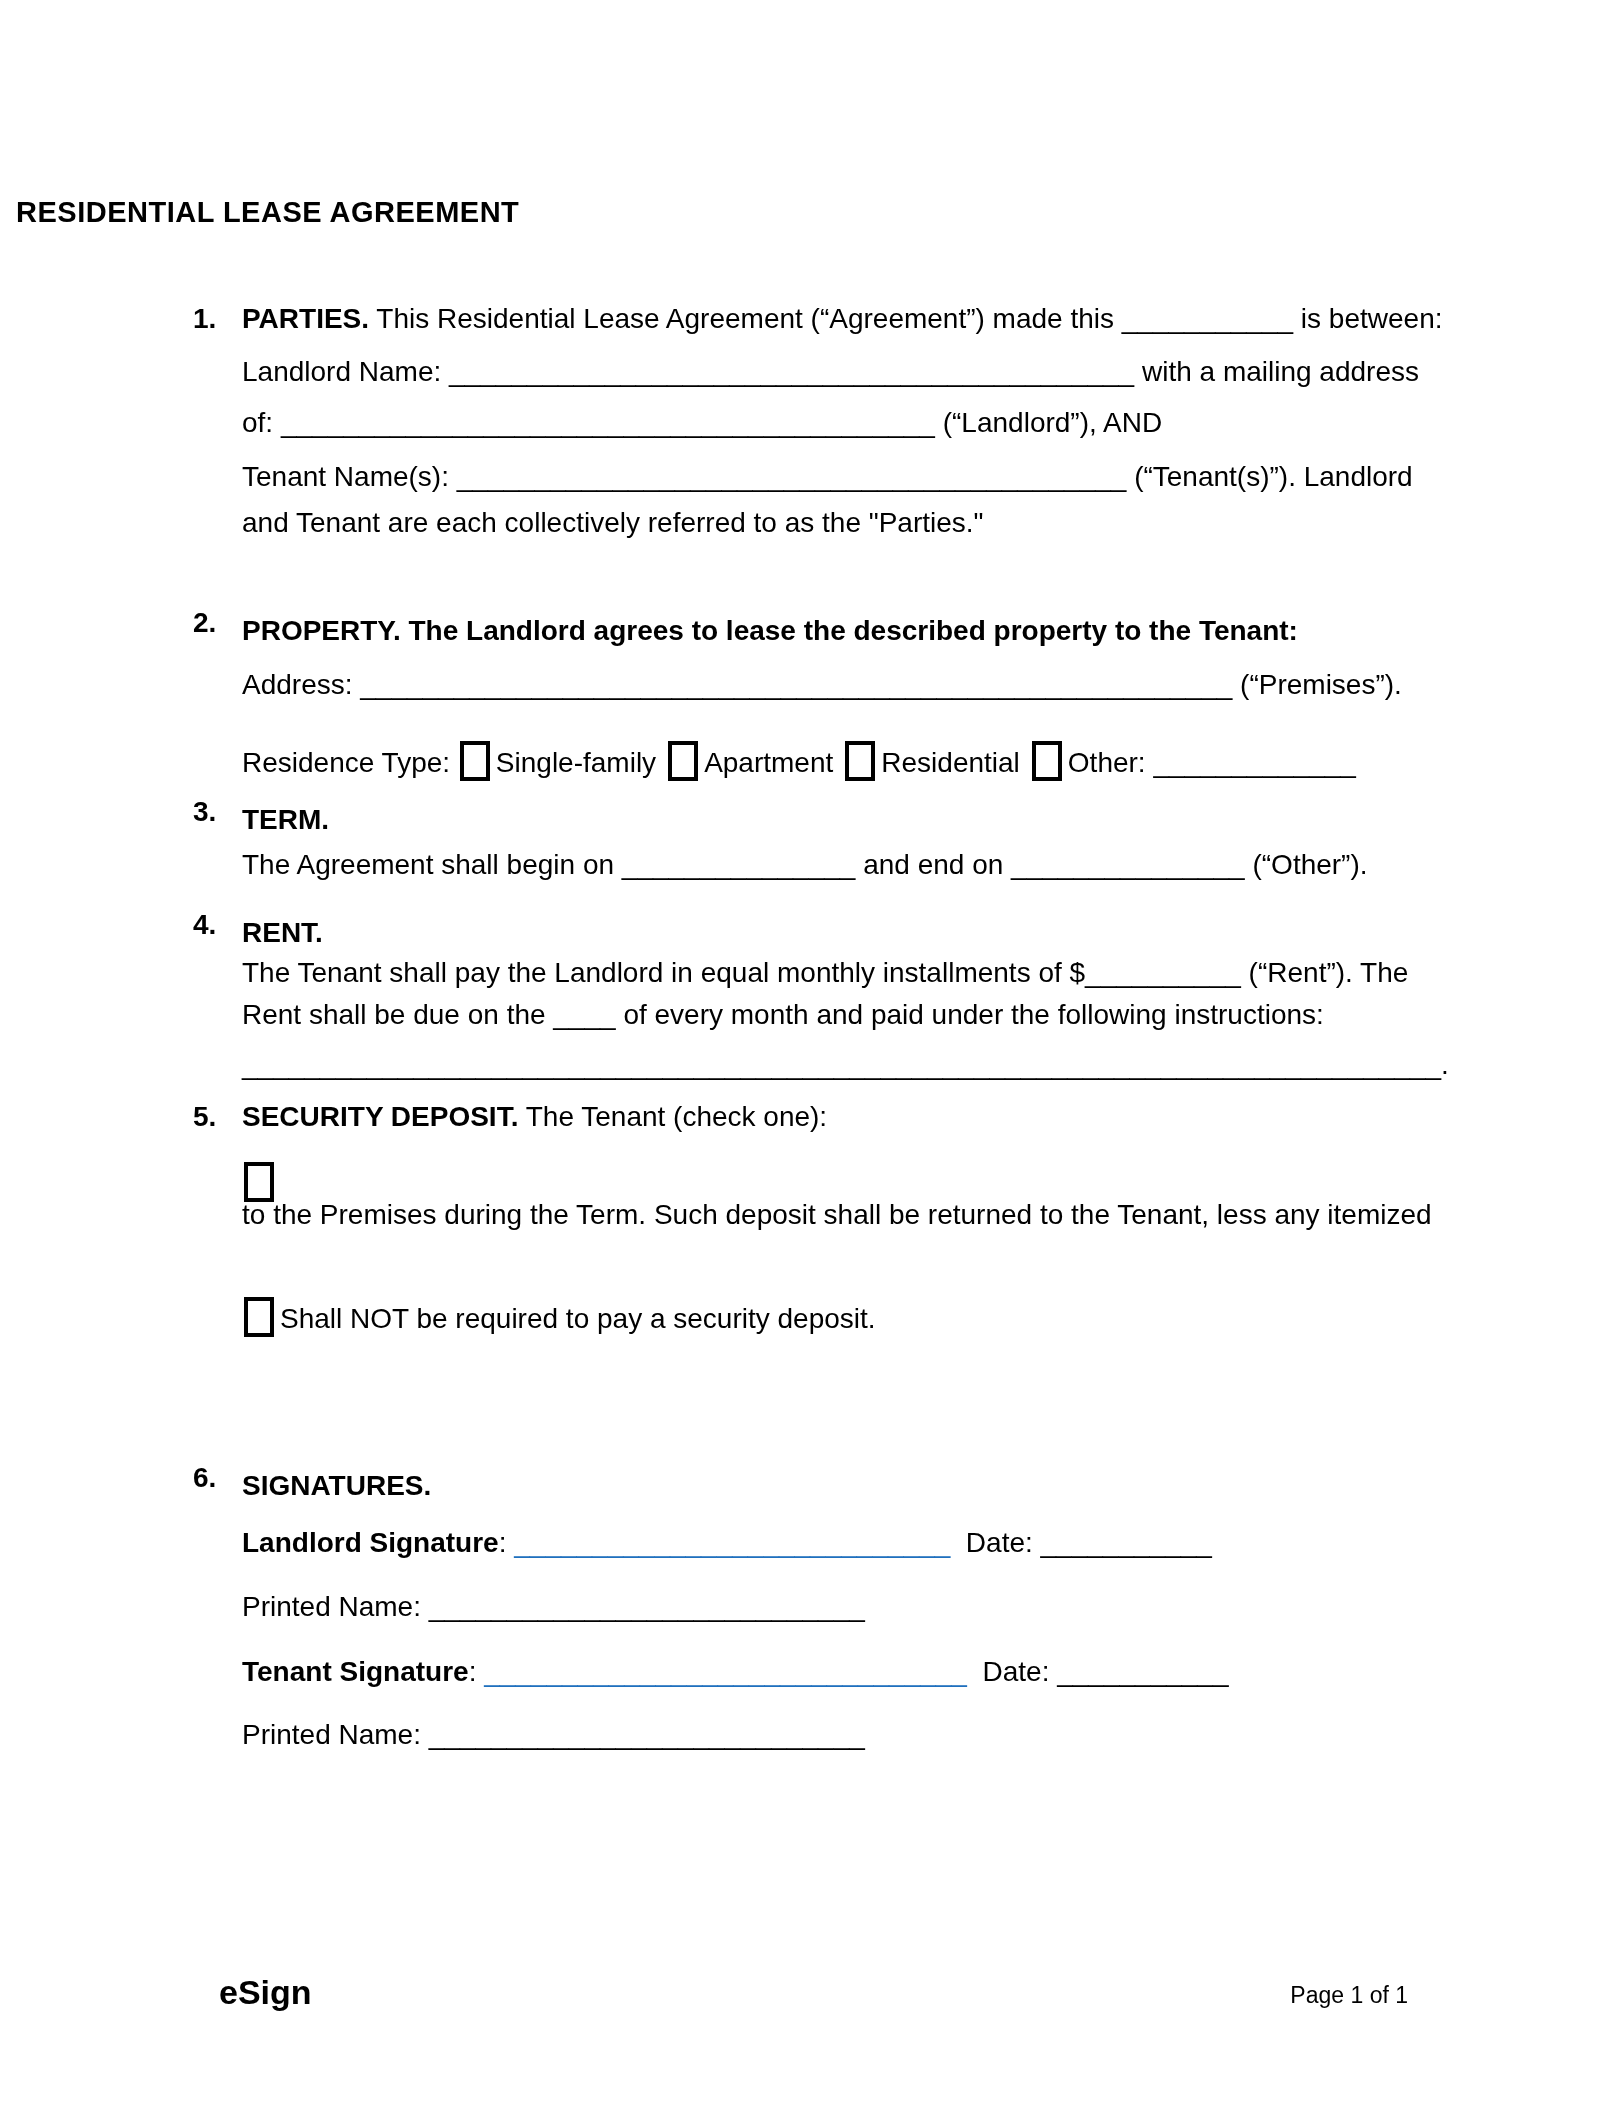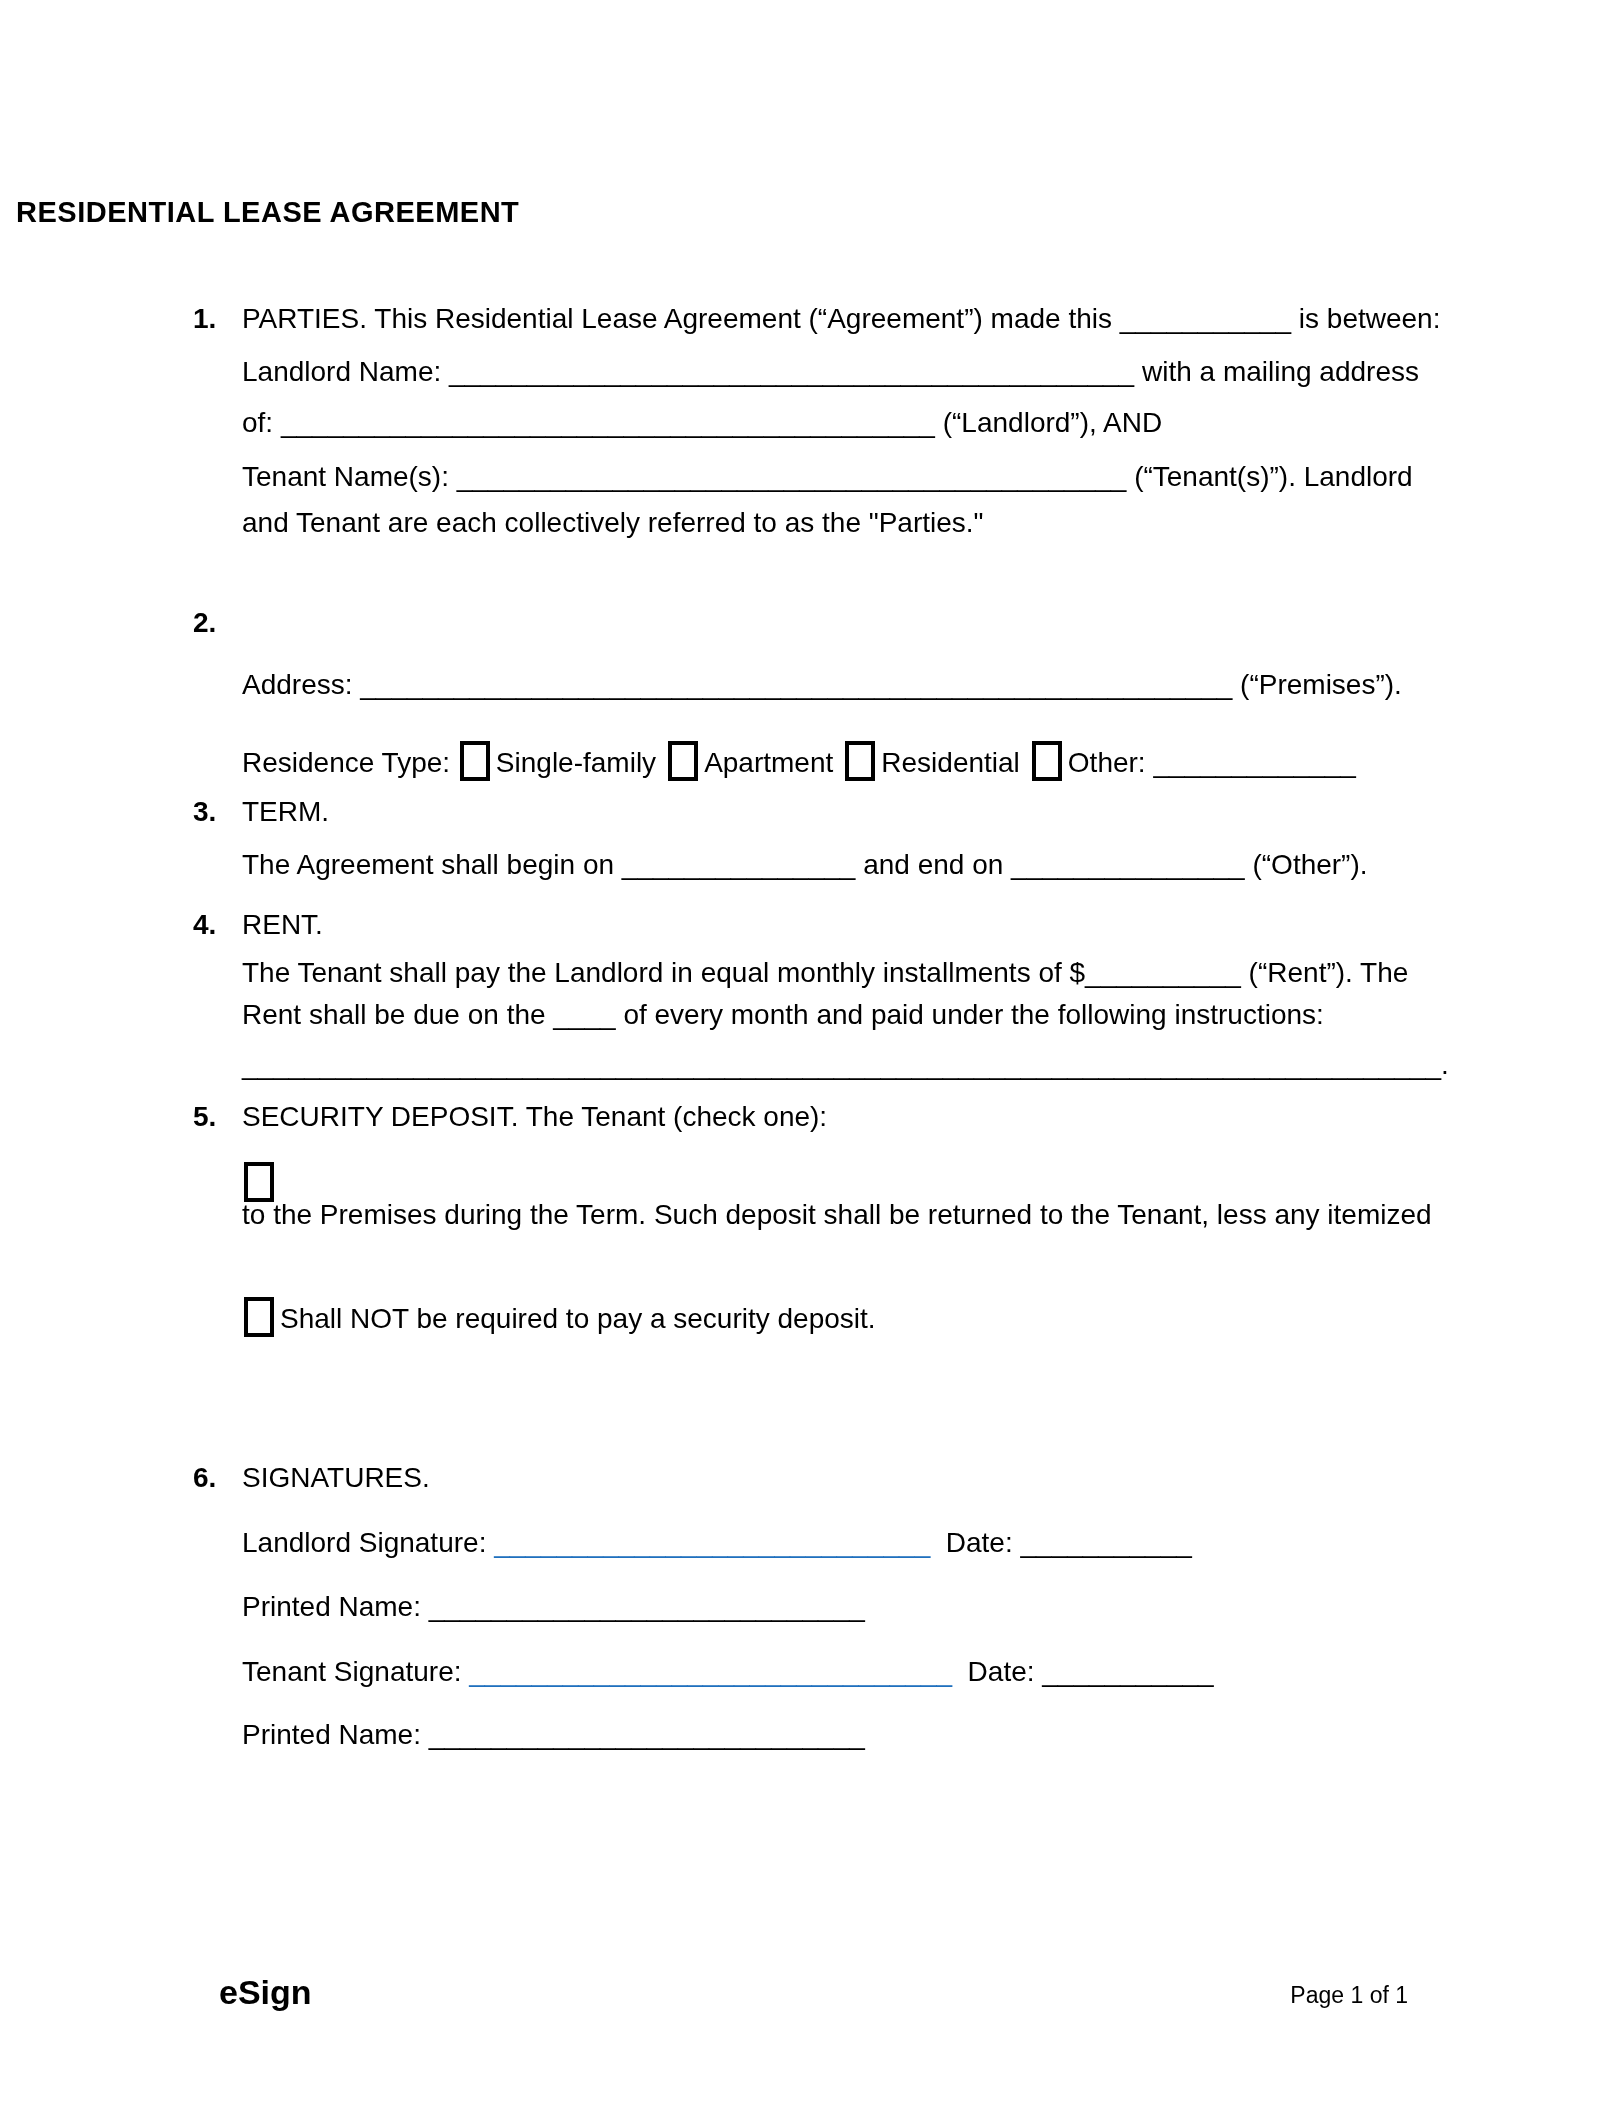--- a/index.html
+++ b/index.html
@@ -19,21 +19,21 @@
     line-height:36px;
     white-space:pre;
   }
   .secnum{
     position:absolute;
     left:193px;
     line-height:36px;
     font-weight:bold;
     white-space:pre;
   }
-  .b{font-weight:normal;}
+  .b{font-weight:bold;margin-top:8px;}
   .title{
     position:absolute;
     top:196px;
     left:16px;
     width:100%;
     text-align:left;
     font-size:29px;
     font-weight:bold;
     letter-spacing:0.5px;
   }
@@ -72,20 +72,21 @@
   <div class="title">RESIDENTIAL LEASE AGREEMENT</div>
 
   <div class="secnum" style="top:301px">1.</div>
   <div class="line" style="top:301px"><span class="b">PARTIES.</span><span> This Residential Lease Agreement (“Agreement”) made this ___________ is between:</span></div>
   <div class="line" style="top:354px">Landlord Name: ____________________________________________ with a mailing address</div>
   <div class="line" style="top:405px">of: __________________________________________ (“Landlord”), AND</div>
   <div class="line" style="top:459px">Tenant Name(s): ___________________________________________ (“Tenant(s)”). Landlord</div>
   <div class="line" style="top:505px">and Tenant are each collectively referred to as the "Parties."</div>
 
   <div class="secnum" style="top:605px">2.</div>
+  <div class="line b" style="top:605px"><span>PROPERTY.</span><span> The Landlord agrees to lease the described property to the Tenant:</span></div>
   <div class="line" style="top:667px">Address: ________________________________________________________ (“Premises”).</div>
   <div class="line" style="top:741px"><span>Residence Type: </span><span class="cb"></span><span class="res-label">Single-family</span><span class="cb"></span><span class="res-label">Apartment</span><span class="cb"></span><span class="res-label">Residential</span><span class="cb"></span><span class="res-label">Other: _____________</span></div>
 
   <div class="secnum" style="top:794px">3.</div>
   <div class="line b" style="top:794px">TERM.</div>
   <div class="line" style="top:847px">The Agreement shall begin on _______________ and end on _______________ (“Other”).</div>
 
   <div class="secnum" style="top:907px">4.</div>
   <div class="line b" style="top:907px">RENT.</div>
   <div class="line" style="top:955px">The Tenant shall pay the Landlord in equal monthly installments of $__________ (“Rent”). The</div>

